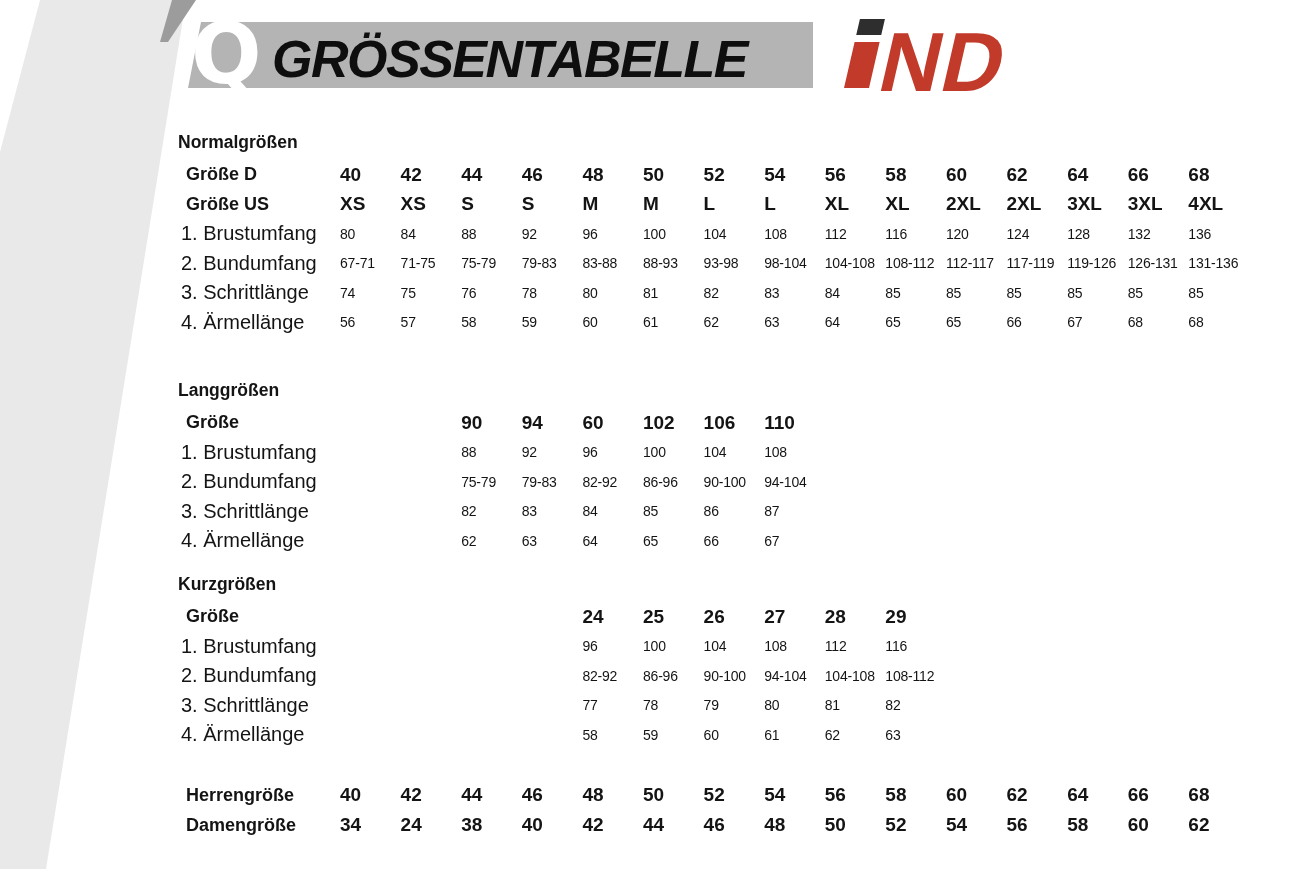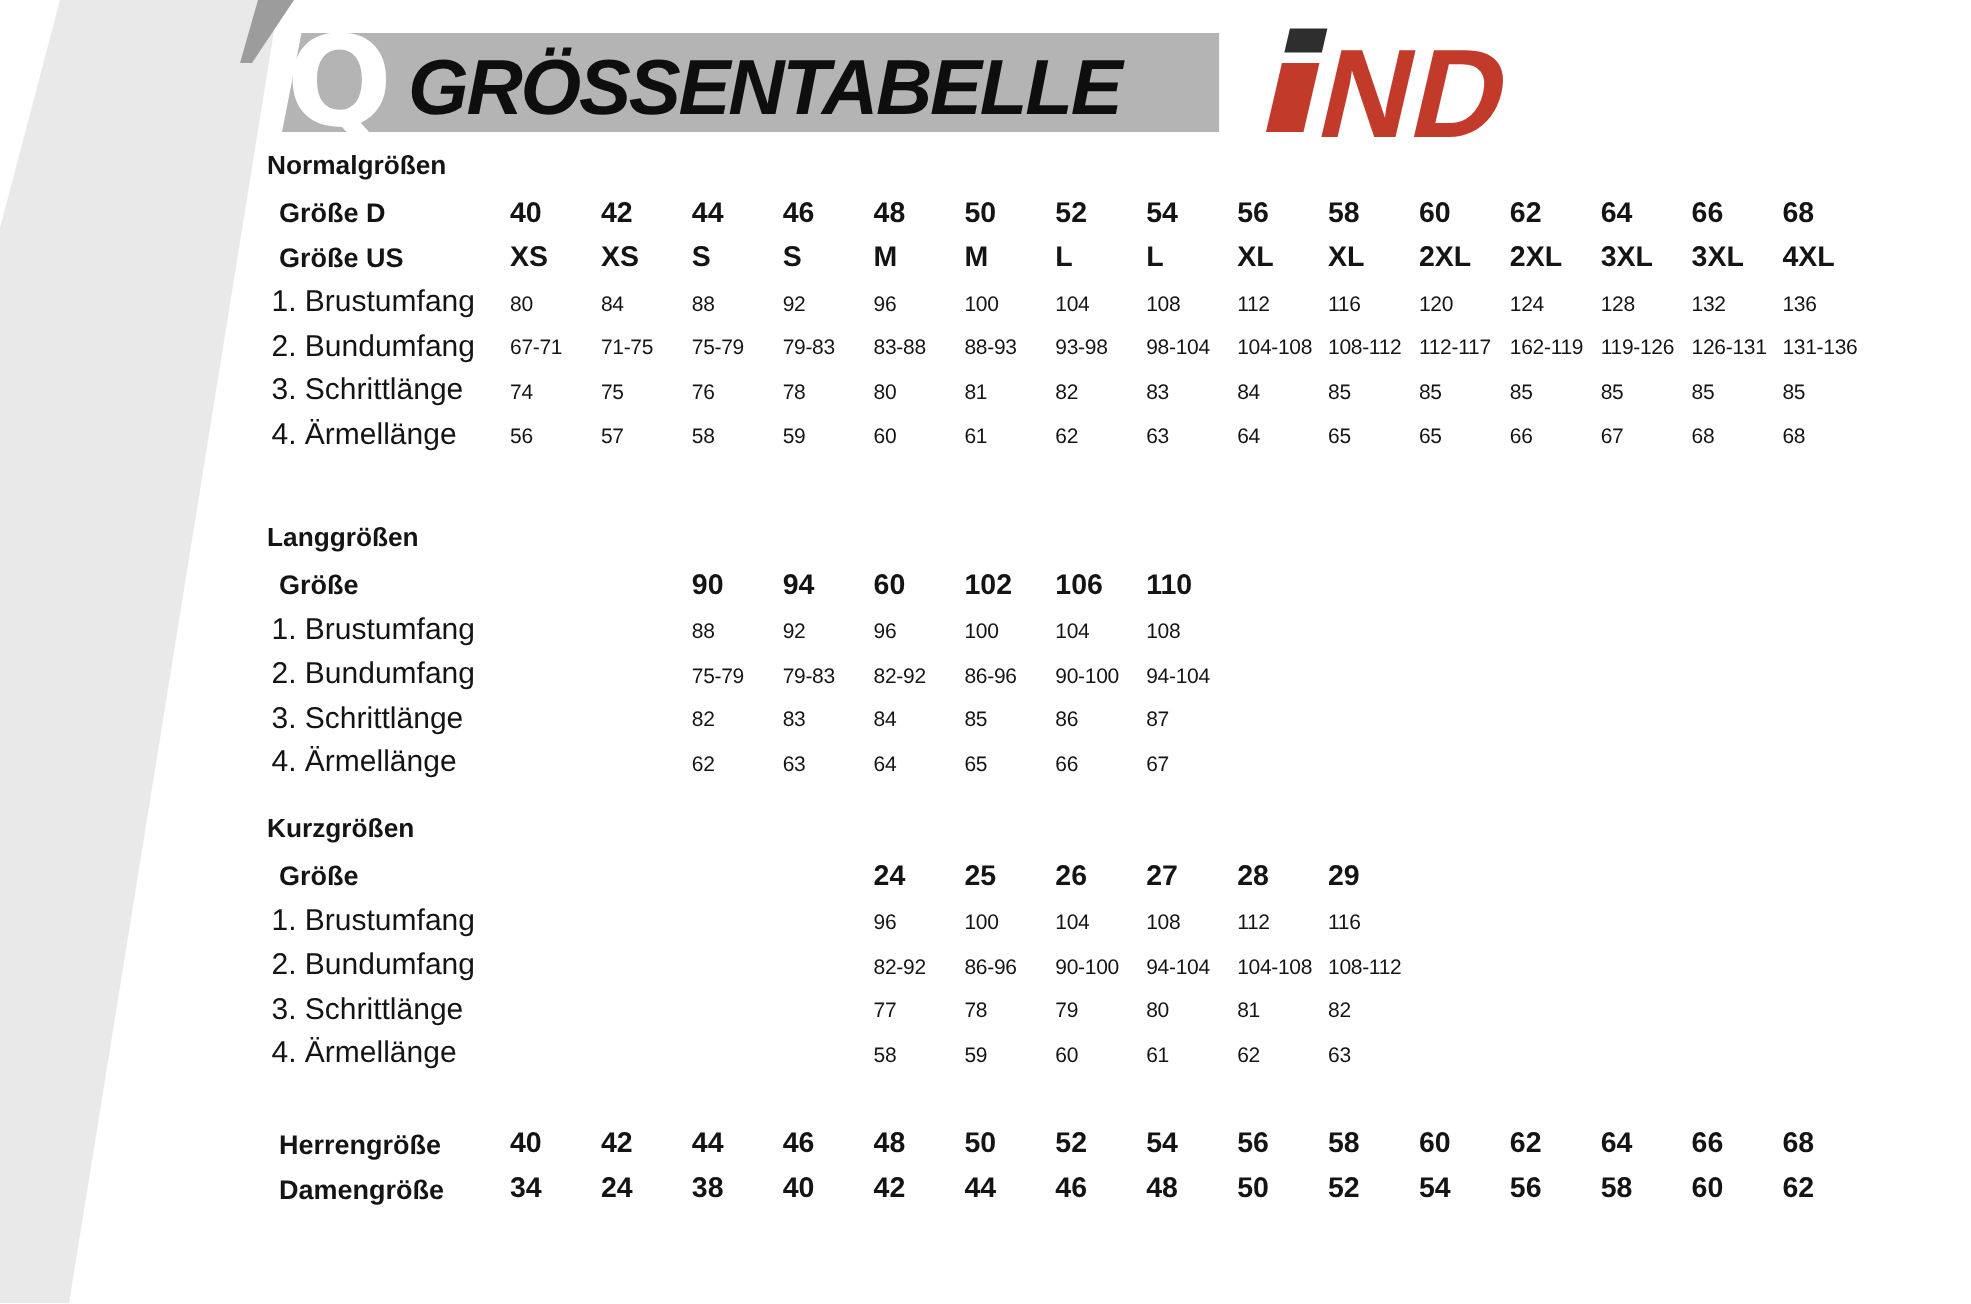--- a/index.html
+++ b/index.html
@@ -31,21 +31,21 @@
     color:#0e0e0e;white-space:nowrap;}
   .brand{position:absolute;left:844px;top:16px;height:72px;z-index:3;
     display:flex;align-items:flex-end;gap:7px;
     transform:skewX(-13deg);transform-origin:bottom left;}
   .brand-i{display:flex;flex-direction:column;justify-content:flex-end;height:72px;}
   .brand-dot{width:25px;height:16px;background:#2e2e2e;margin-bottom:7px;}
   .brand-stem{width:25px;height:46px;background:var(--red);}
   .brand-nd{font-size:84px;font-weight:bold;color:var(--red);line-height:58px;
     margin-bottom:-3px;letter-spacing:1px;}
   
-  .tbl{position:absolute;left:178px;right:10px;}
+  .tbl{position:absolute;left:178px;right:10px;margin-top:32px;}
   #sec-normal{top:100px;}
   #sec-lang{top:348px;}
   #sec-kurz{top:542px;}
   #sec-damen{top:748px;}
   .sec-h{margin:0;height:28px;font-size:17.5px;font-weight:bold;color:var(--ink);}
   .row{display:grid;grid-template-columns:160px repeat(15,60.6px);
     height:29.5px;align-items:center;white-space:nowrap;}
   #sec-damen .row{height:30px;}
   .row .lab{font-size:20px;padding-left:3px;}
   .row .cell{font-size:14px;letter-spacing:-0.2px;padding-left:2px;}
@@ -136,21 +136,21 @@
           <div class="cell">71-75</div>
           <div class="cell">75-79</div>
           <div class="cell">79-83</div>
           <div class="cell">83-88</div>
           <div class="cell">88-93</div>
           <div class="cell">93-98</div>
           <div class="cell">98-104</div>
           <div class="cell">104-108</div>
           <div class="cell">108-112</div>
           <div class="cell">112-117</div>
-          <div class="cell">162-119</div>
+          <div class="cell">117-119</div>
           <div class="cell">119-126</div>
           <div class="cell">126-131</div>
           <div class="cell">131-136</div>
         </div>
         <div class="row">
           <div class="lab">3. Schrittlänge</div>
           <div class="cell">74</div>
           <div class="cell">75</div>
           <div class="cell">76</div>
           <div class="cell">78</div>

